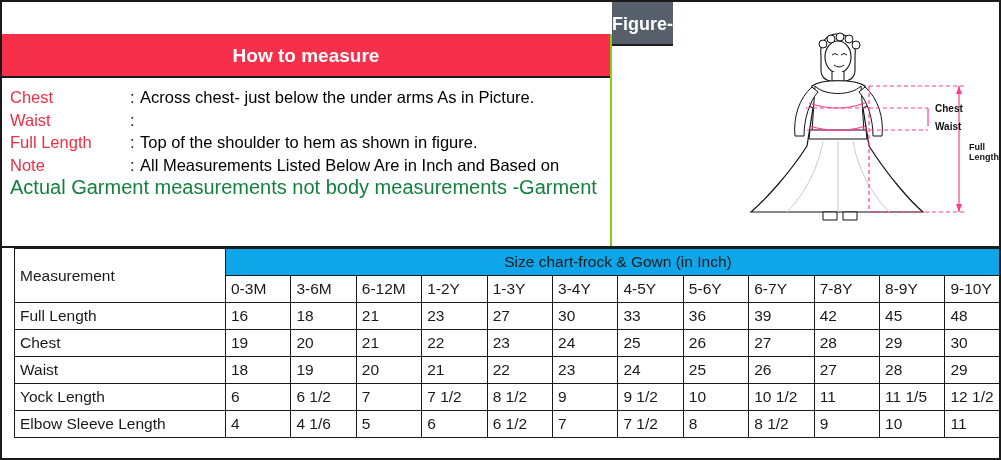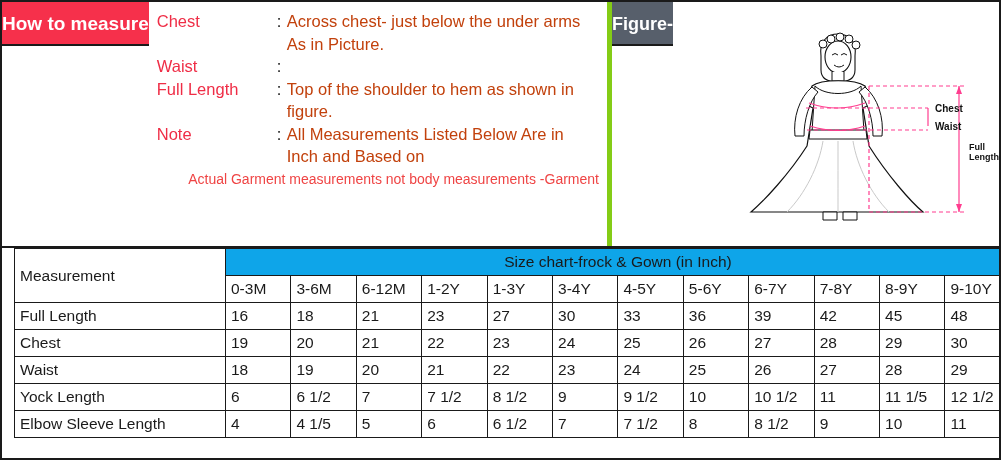--- a/index.html
+++ b/index.html
@@ -25,23 +25,24 @@
   .top {
     display: flex;
     width: 100%;
     height: 246px;
     box-sizing: border-box;
     border-bottom: 2px solid #1a1a1a;
   }
   .top-left {
     width: 668px;
     box-sizing: border-box;
-    border-right: 5px solid #84cc16;
-    display: flex;
-    flex-direction: row;
+    border-right: 2px solid #84cc16;
+    display: flex;
+    flex-direction: column;
+    margin-top: 32px;
   }
   .top-right {
     flex: 1;
     box-sizing: border-box;
     display: flex;
     flex-direction: row;
     background: #ffffff;
   }
   .hdr-pink {
     background: #f6304b;
@@ -82,27 +83,26 @@
     flex: 0 0 120px;
     color: #ef2d46;
   }
   .m-colon {
     width: 10px;
     flex: 0 0 10px;
     color: #1a1a1a;
   }
   .m-text {
     flex: 1;
-    color: #c2410c;
+    color: #000000;
   }
   .m-cont {
-    font-size: 14px;
+    font-size: 20px;
     line-height: 22.5px;
-    color: #ef4444;
-    text-align: right;
+    color: #15803d;
   }
 
   
   .figure-wrap {
     flex: 1;
     position: relative;
     display: flex;
     align-items: center;
     justify-content: center;
   }
@@ -344,21 +344,21 @@
         <td>10</td>
         <td>10 1/2</td>
         <td>11</td>
         <td>11 1/5</td>
         <td>12 1/2</td>
       </tr>
 
       <tr>
         <td class="rowlabel">Elbow Sleeve Length</td>
         <td>4</td>
-        <td>4 1/5</td>
+        <td>4 1/6</td>
         <td>5</td>
         <td>6</td>
         <td>6 1/2</td>
         <td>7</td>
         <td>7 1/2</td>
         <td>8</td>
         <td>8 1/2</td>
         <td>9</td>
         <td>10</td>
         <td>11</td>

